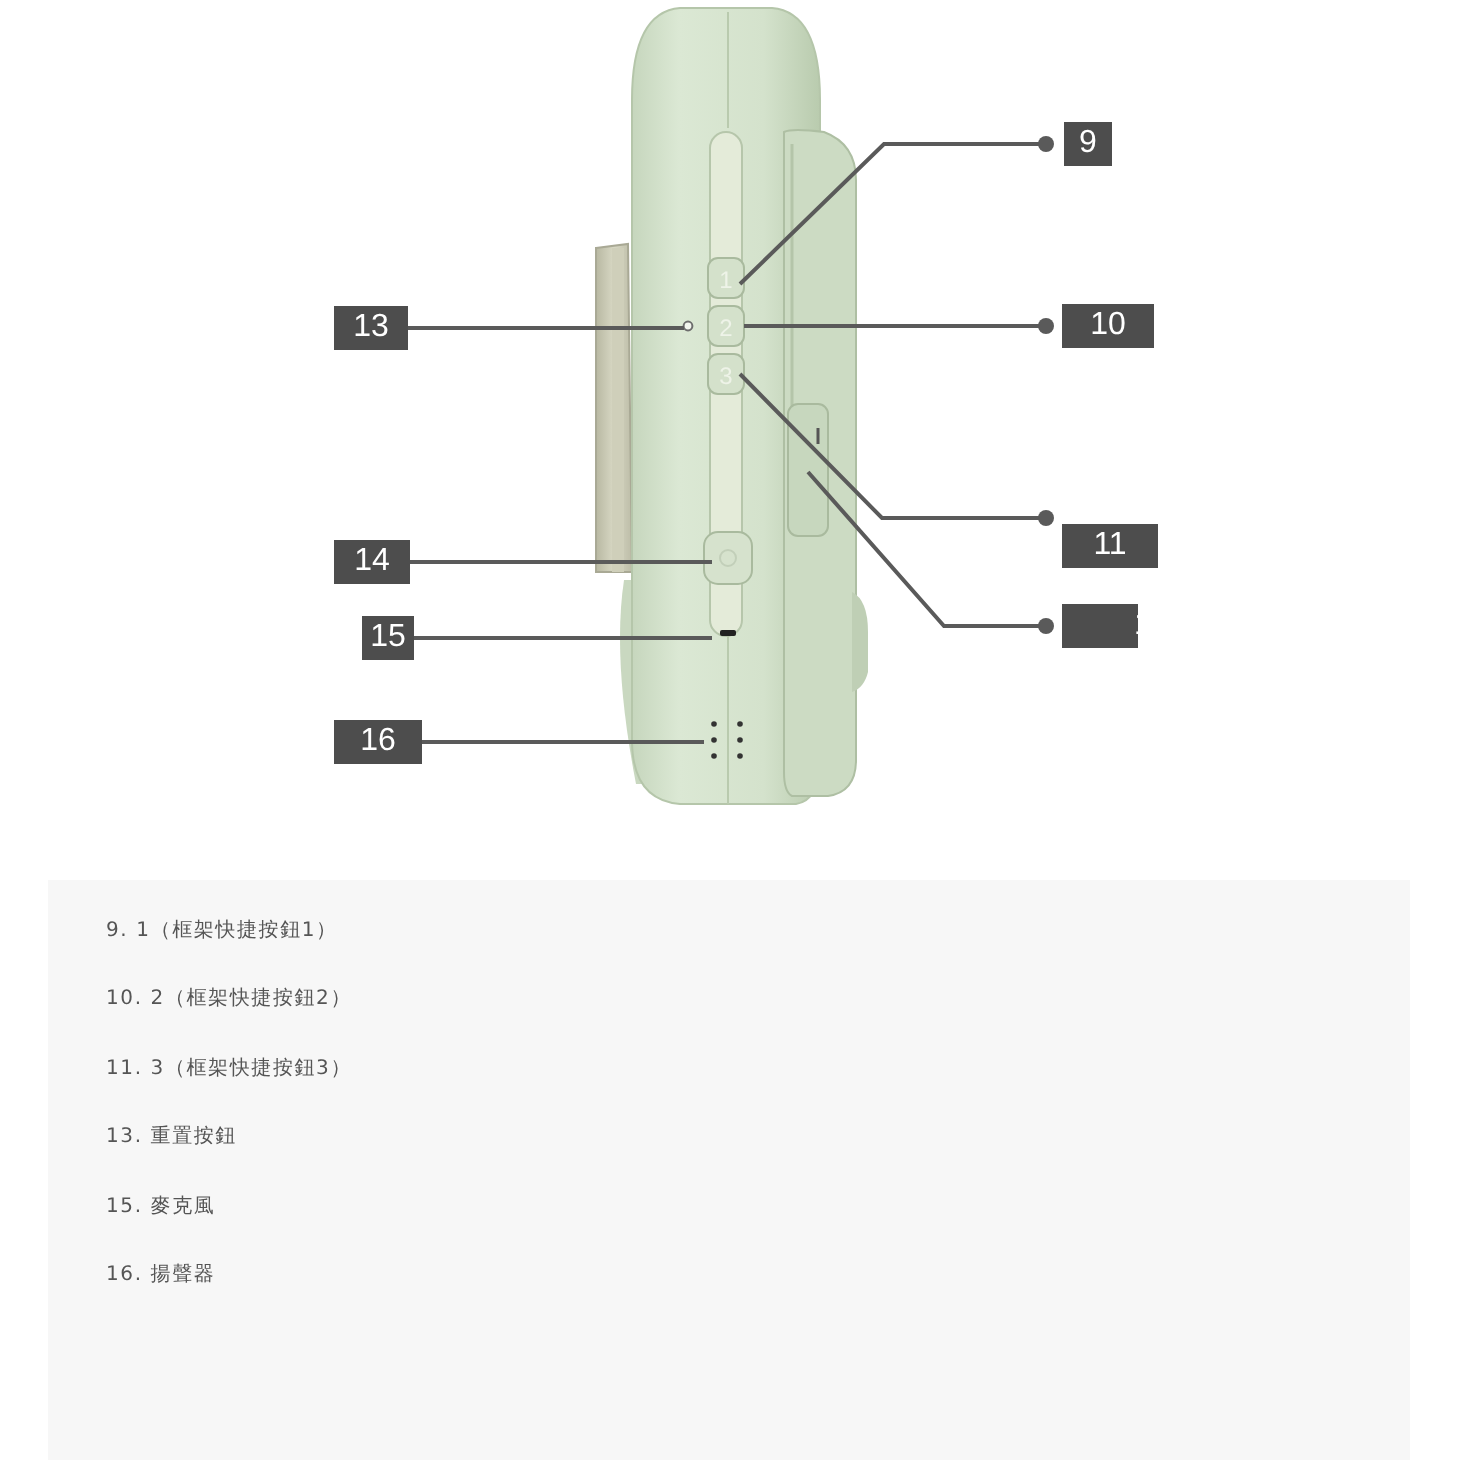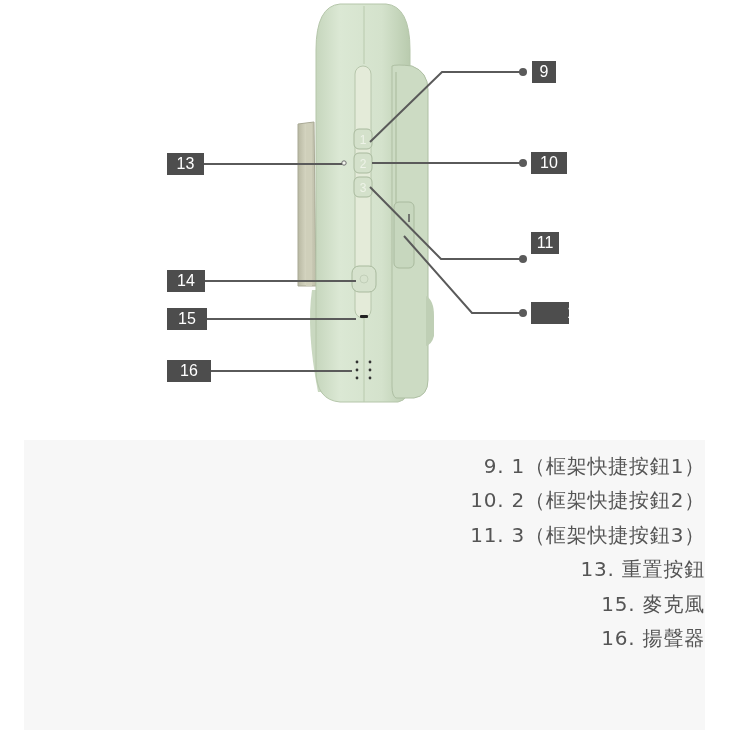--- a/index.html
+++ b/index.html
@@ -12,22 +12,22 @@
       background: #4d4d4d; color: #ffffff; font-size: 16px; line-height: 22px;
       text-align: center; box-sizing: border-box;
       font-family: "Liberation Sans", "DejaVu Sans", sans-serif;
     }
     #legend-panel {
       position: absolute; left: 24px; top: 440px; width: 681px; height: 290px;
       background: #f7f7f7;
     }
     #legend-list { list-style: none; margin: 0; padding: 14px 0 0 29px; }
     #legend-list li {
-      height: 34.4px; line-height: 24px; font-size: 20px; color: #555555;
-      letter-spacing: 0.8px; white-space: nowrap; text-align: right;
+      height: 34.4px; line-height: 24px; font-size: 10px; color: #555555;
+      letter-spacing: 0.8px; white-space: nowrap;
     }
   </style>
 </head>
 <body>
 
 <div id="diagram">
   <svg width="730" height="430" viewBox="0 0 730 430">
     <defs>
       <linearGradient id="bodyGrad" x1="0" x2="1" y1="0" y2="0">
         <stop offset="0" stop-color="#c6d6bd"></stop>
@@ -121,26 +121,26 @@
     </g>
     <g fill="#5a5a5a">
       <circle cx="200" cy="164" r="4"></circle>
       <circle cx="200" cy="281" r="4"></circle>
       <circle cx="200" cy="319" r="4"></circle>
       <circle cx="200" cy="371" r="4"></circle>
     </g>
   </svg>
 
   <div class="callout-label" style="left:532px; top:61px; width:24px;">9</div>
-  <div class="callout-label" style="left:531px; top:152px; width:36px;">10</div>
-  <div class="callout-label" style="left:531px; top:232px; width:28px;">11</div>
+  <div class="callout-label" style="left:531px; top:152px; width:46px;">10</div>
+  <div class="callout-label" style="left:531px; top:262px; width:48px;">11</div>
   <div class="callout-label" style="left:531px; top:302px; width:26px;padding-left:36px;">12</div>
   <div class="callout-label" style="left:167px; top:153px; width:37px;">13</div>
   <div class="callout-label" style="left:167px; top:270px; width:38px;">14</div>
-  <div class="callout-label" style="left:167px; top:308px; width:40px;">15</div>
+  <div class="callout-label" style="left:181px; top:308px; width:26px;">15</div>
   <div class="callout-label" style="left:167px; top:360px; width:44px;">16</div>
 </div>
 
 <div id="legend-panel">
   <ul id="legend-list">
     <li>9. 1（框架快捷按鈕1）</li>
     <li>10. 2（框架快捷按鈕2）</li>
     <li>11. 3（框架快捷按鈕3）</li>
     <li>13. 重置按鈕</li>
     <li>15. 麥克風</li>

